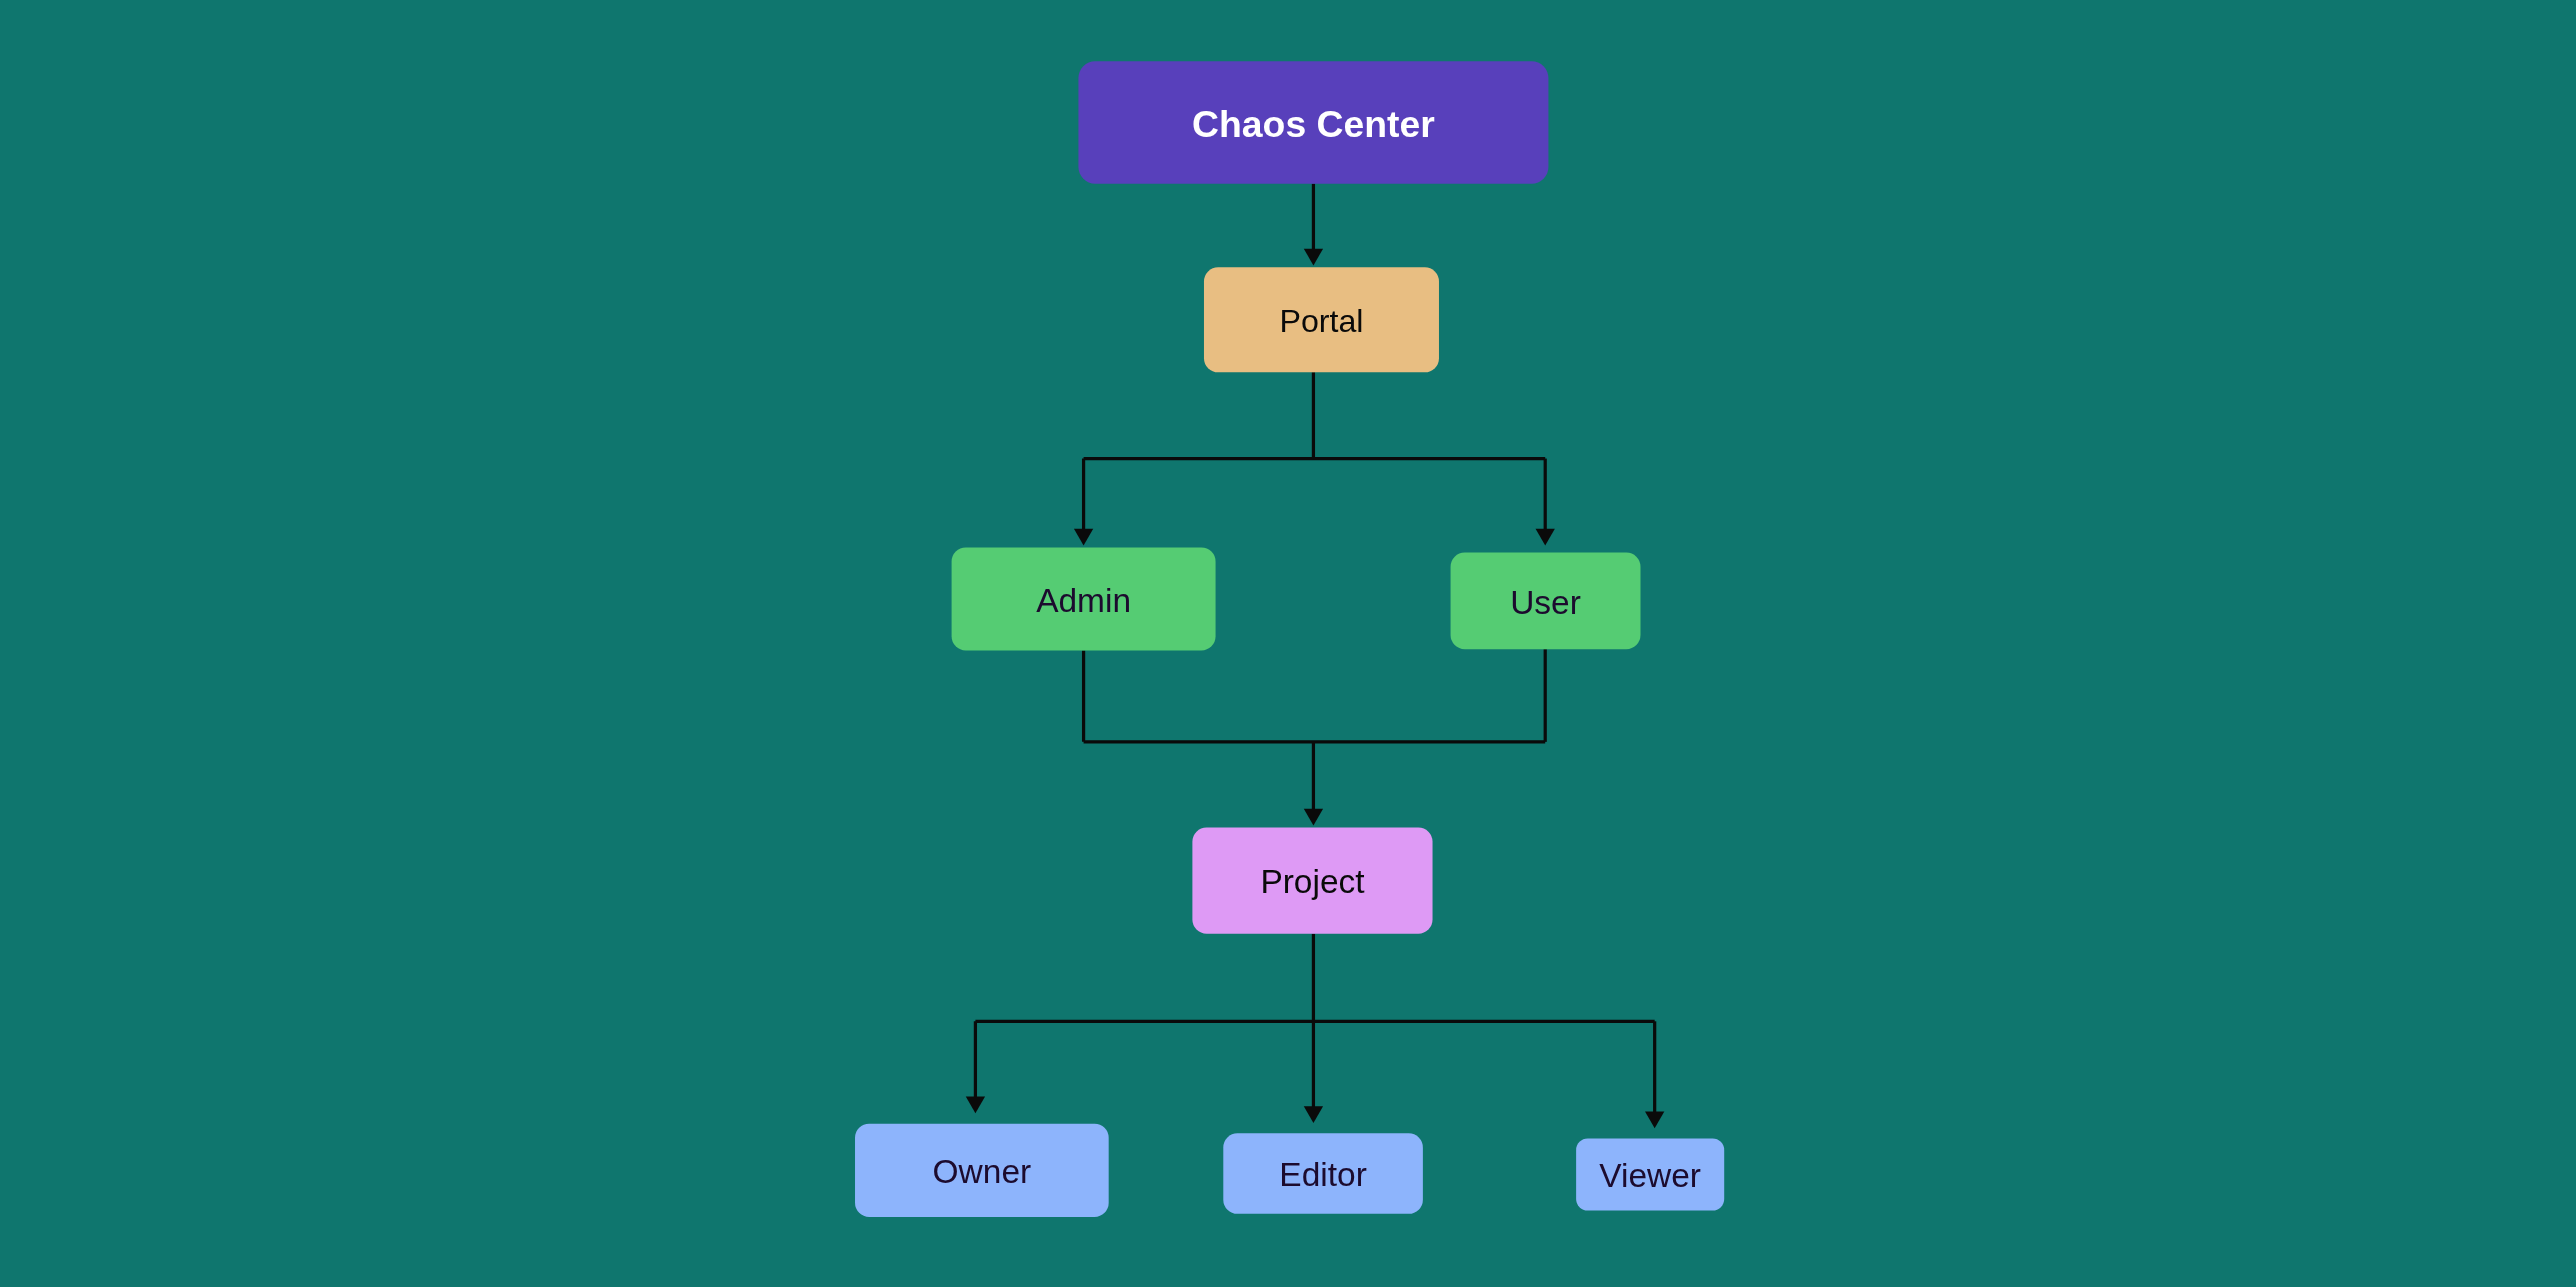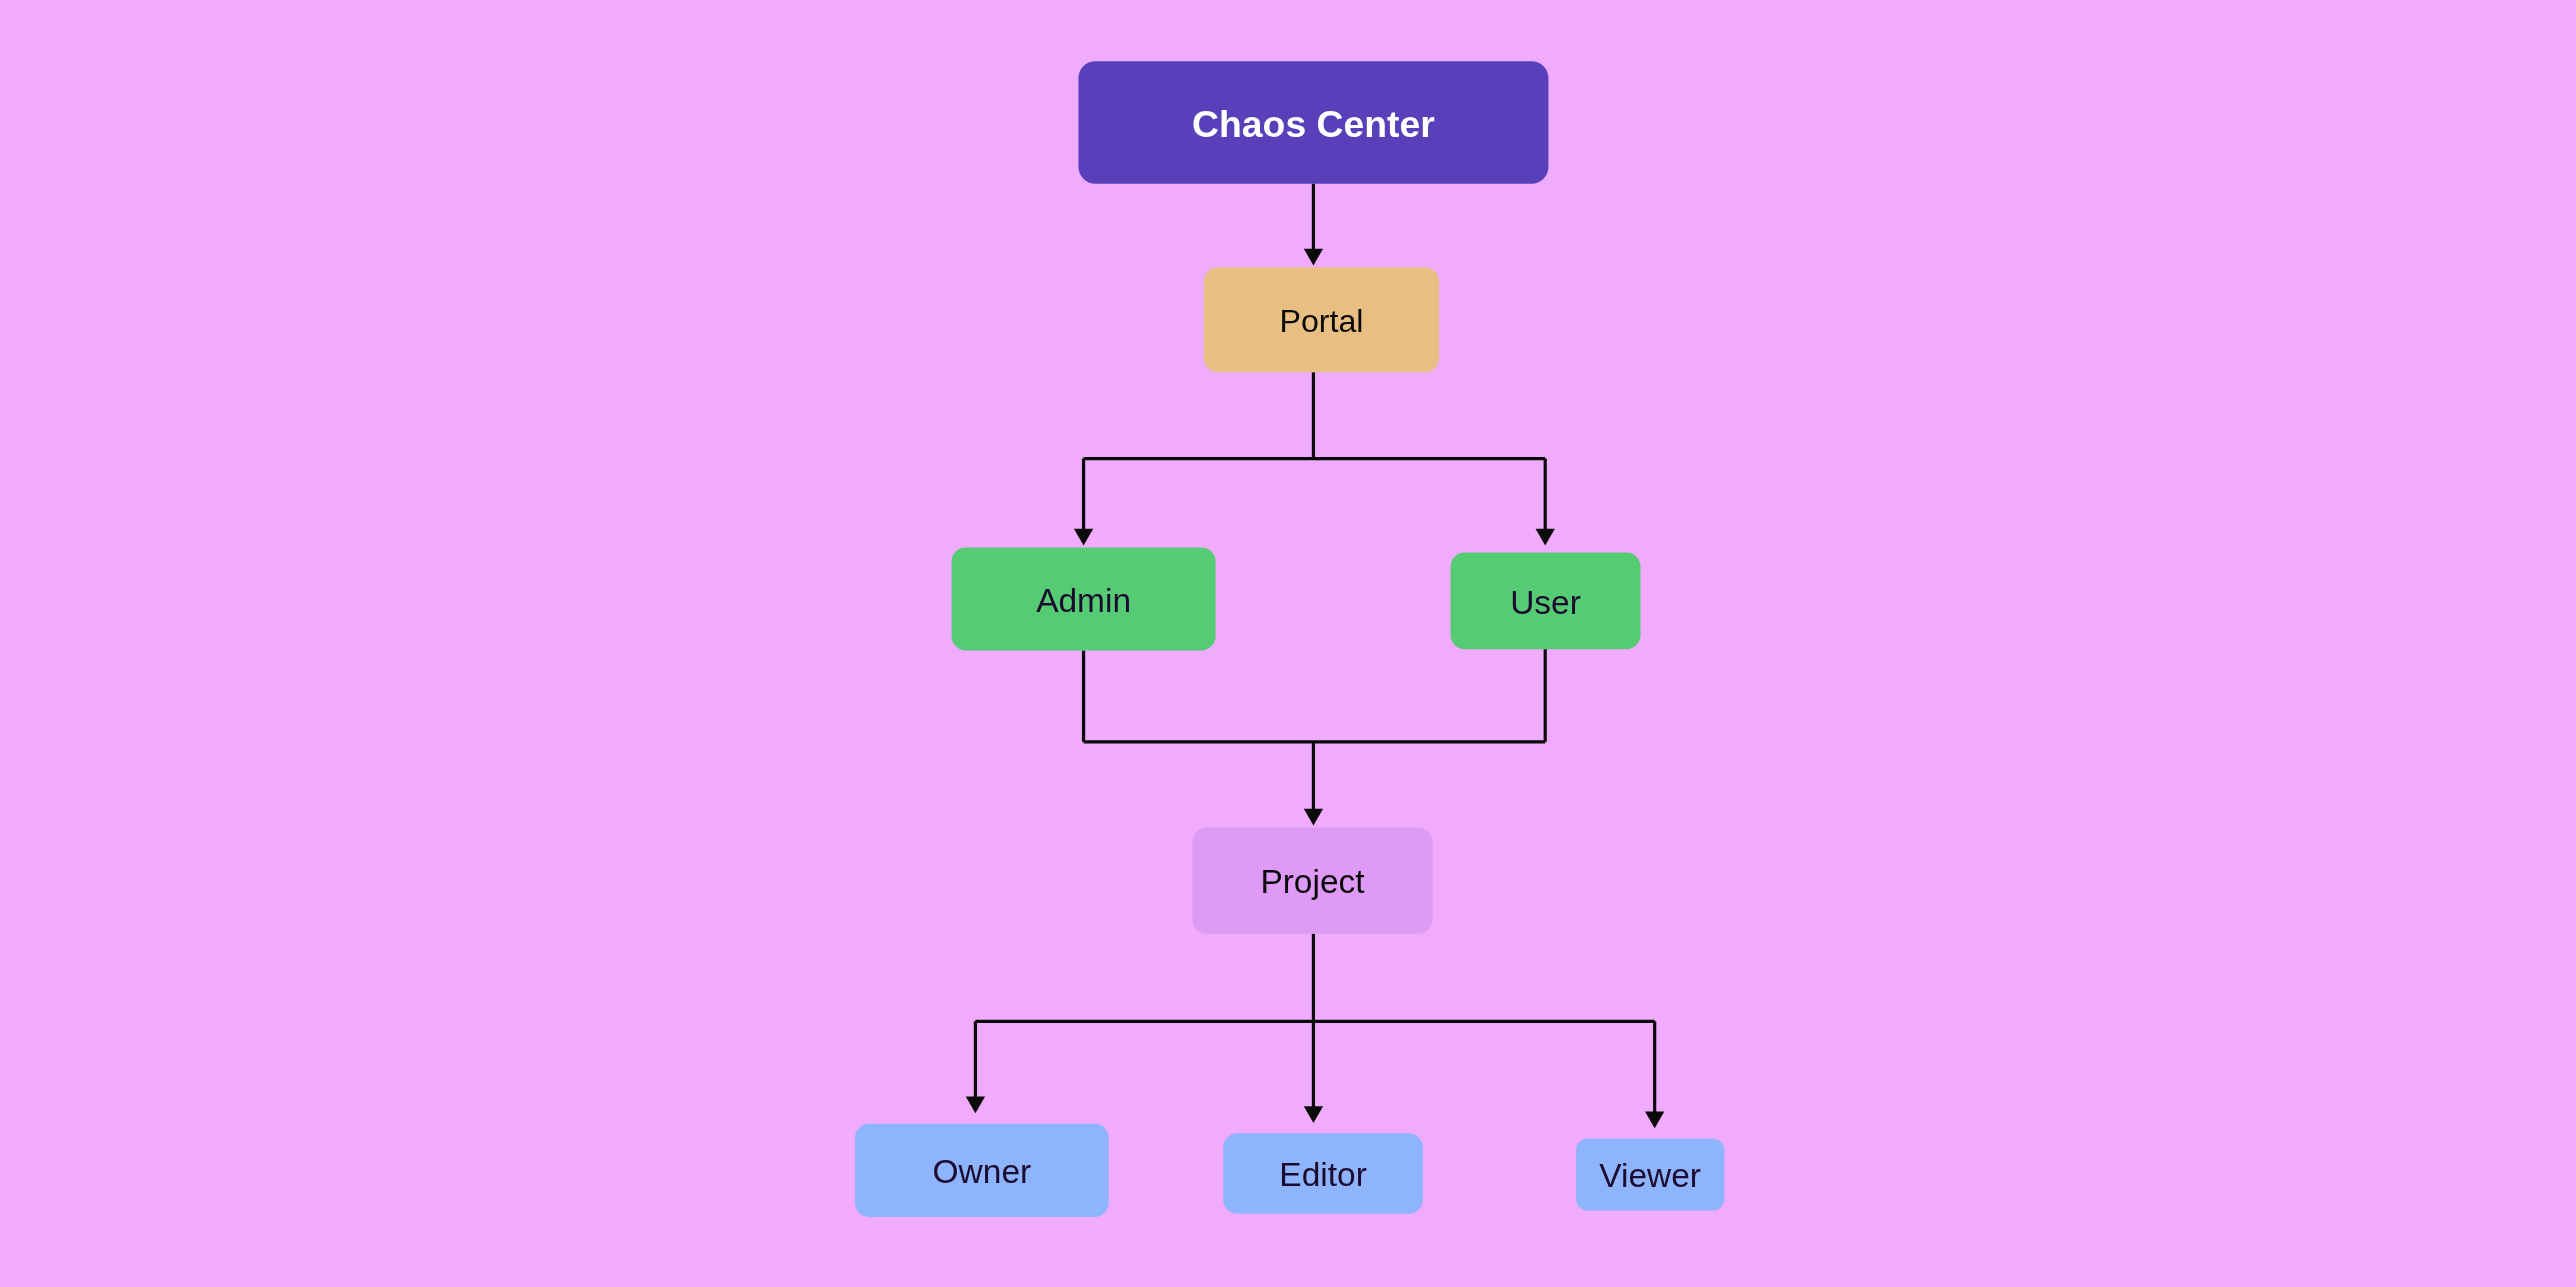--- a/index.html
+++ b/index.html
@@ -10,21 +10,21 @@
   body {
     width: 2576px;
     height: 1288px;
     overflow: hidden;
     font-family: "Liberation Sans", sans-serif;
   }
   #diagram-root {
     position: relative;
     width: 2576px;
     height: 1288px;
-    background: #f0abfc;
+    background: #0f766e;
   }
   #flow-svg {
     position: absolute;
     left: 0;
     top: 0;
     width: 2576px;
     height: 1288px;
     display: block;
   }
   .node-rect {

